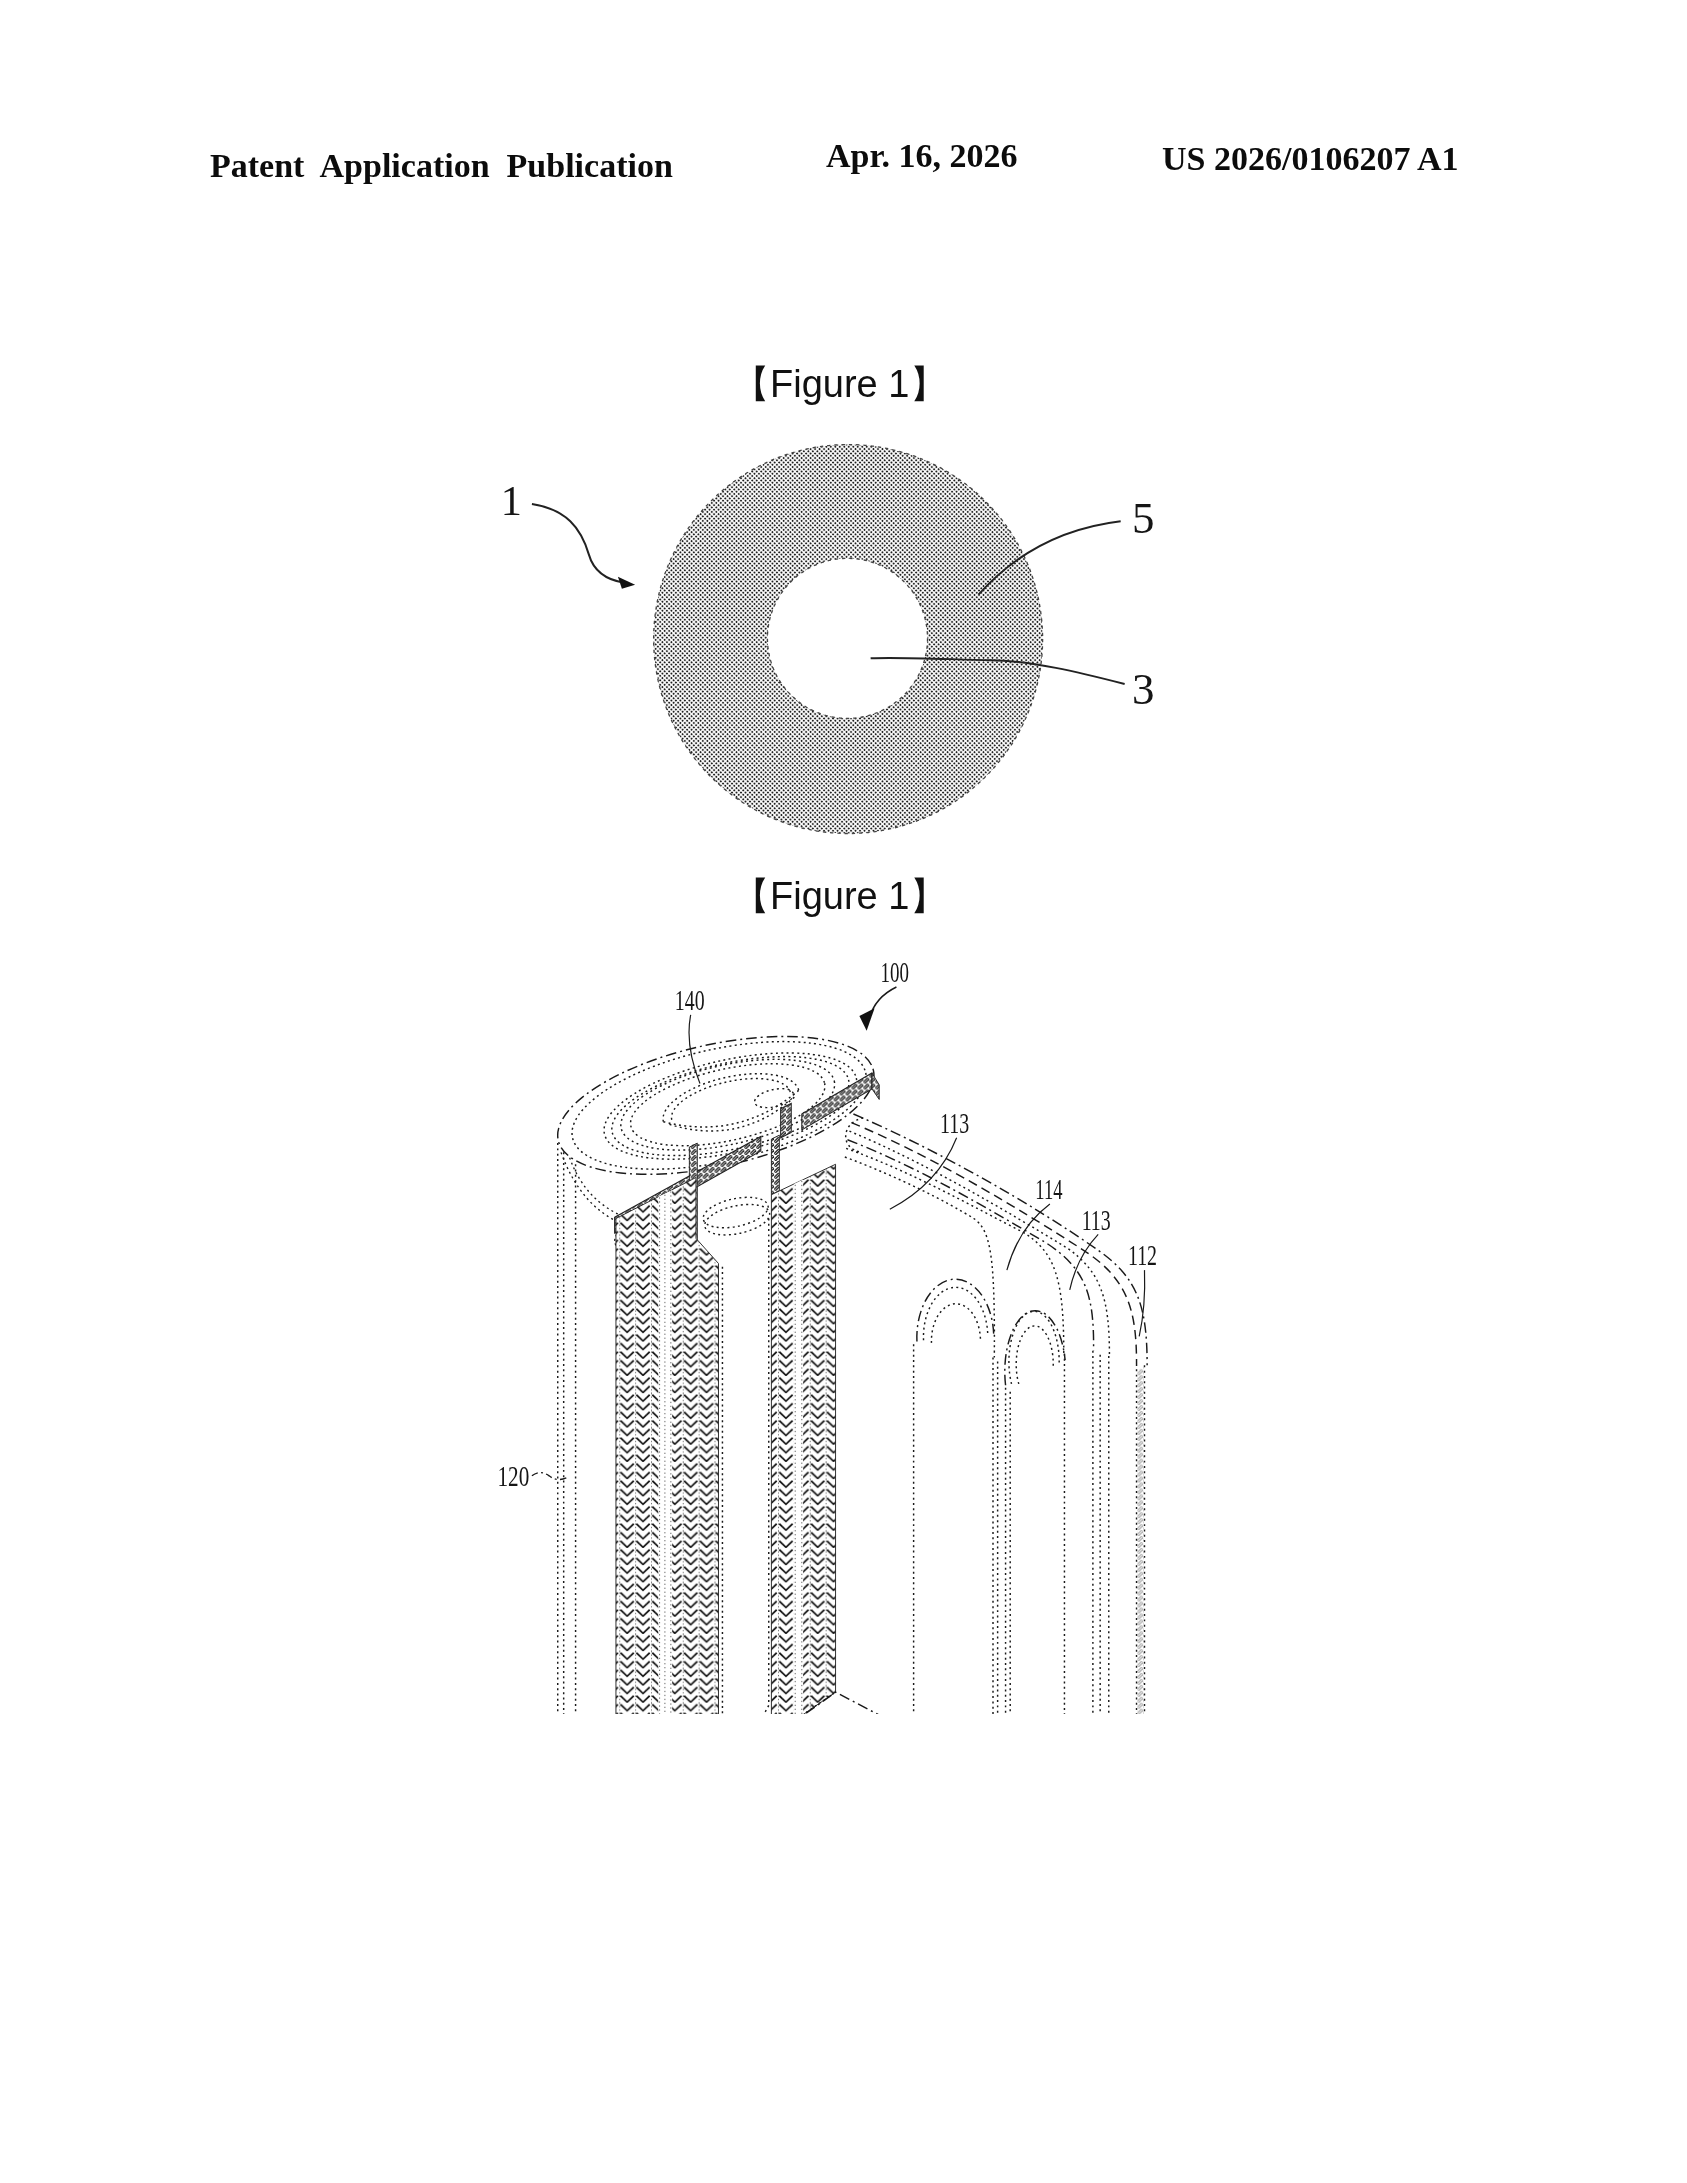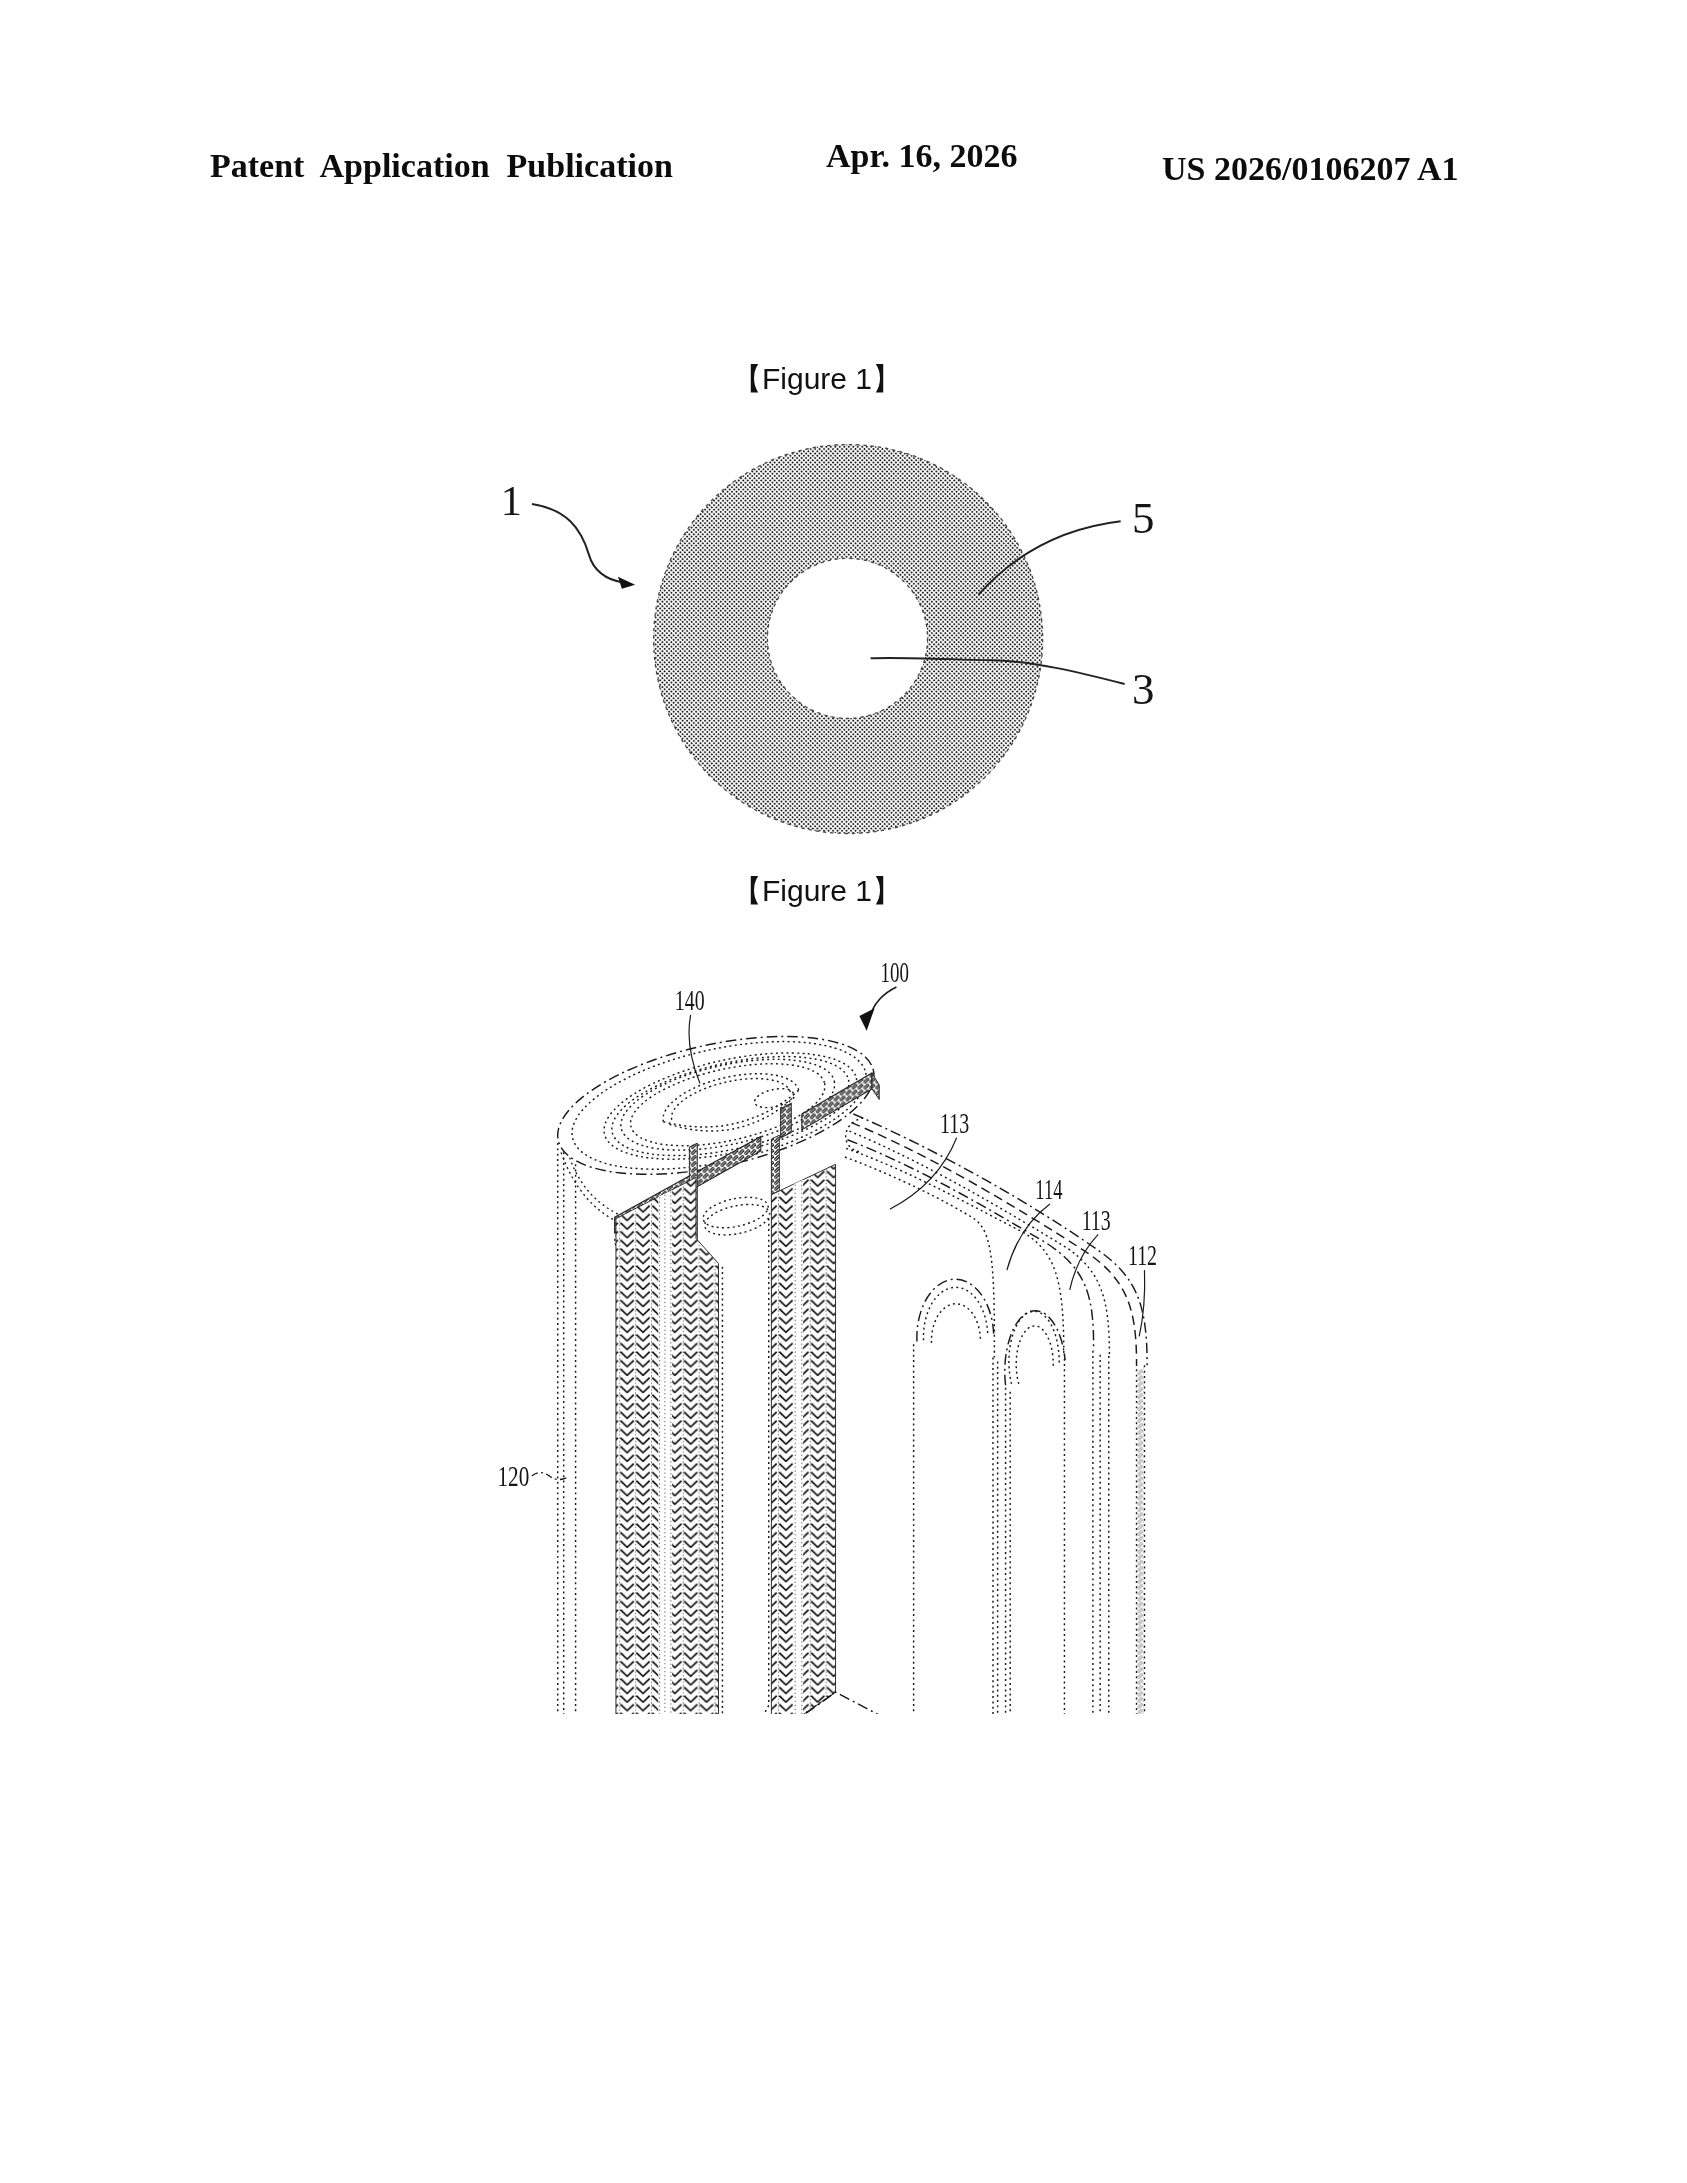--- a/index.html
+++ b/index.html
@@ -1,26 +1,26 @@
 <!DOCTYPE html>
 <html style="font-size:10.6px"><head>
 <meta charset="utf-8">
 <style>
 html,body{margin:0;padding:0;background:#ffffff;}
 #page{position:relative;width:1687px;height:1714px;background:#ffffff;overflow:hidden;}
 .hdr{position:absolute;font-family:"Liberation Serif",serif;font-weight:bold;font-size:34px;color:#0c0c0c;white-space:nowrap;}
-.ft{position:absolute;font-family:"Liberation Sans",sans-serif;font-size:30px;color:#111;white-space:nowrap;}
+.ft{position:absolute;font-family:"Liberation Sans",sans-serif;font-size:38px;color:#111;white-space:nowrap;}
 .num{font-family:"Liberation Serif",serif;fill:#151515;}
 </style>
 </head>
 <body>
 <div id="page">
   <div class="hdr" style="left:210px;top:147px;">Patent&nbsp; Application&nbsp; Publication</div>
   <div class="hdr" style="left:826px;top:137px;">Apr. 16, 2026</div>
-  <div class="hdr" style="left:1162px;top:150px;">US 2026/0106207 A1</div>
+  <div class="hdr" style="left:1162px;top:140px;">US 2026/0106207 A1</div>
   <div class="ft" style="left:732px;top:359px;">【Figure 1】</div>
   <div class="ft" style="left:732px;top:871px;">【Figure 1】</div>
 
 <svg width="1687" height="2183" viewBox="0 0 2550 3300" style="position:absolute;left:0;top:0;">
 <defs>
   <pattern id="dots" width="4.8" height="4.8" patternUnits="userSpaceOnUse" patternTransform="rotate(45)">
     <circle cx="2.4" cy="2.4" r="1.58" fill="#202020"></circle>
   </pattern>
   <pattern id="chev" width="24" height="26" patternUnits="userSpaceOnUse">
     <rect width="24" height="26" fill="#ffffff"></rect>

